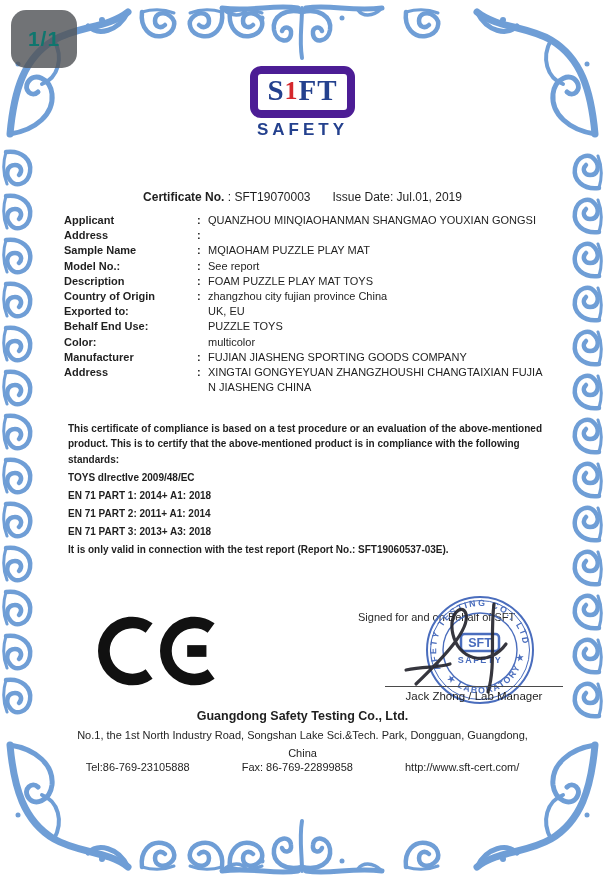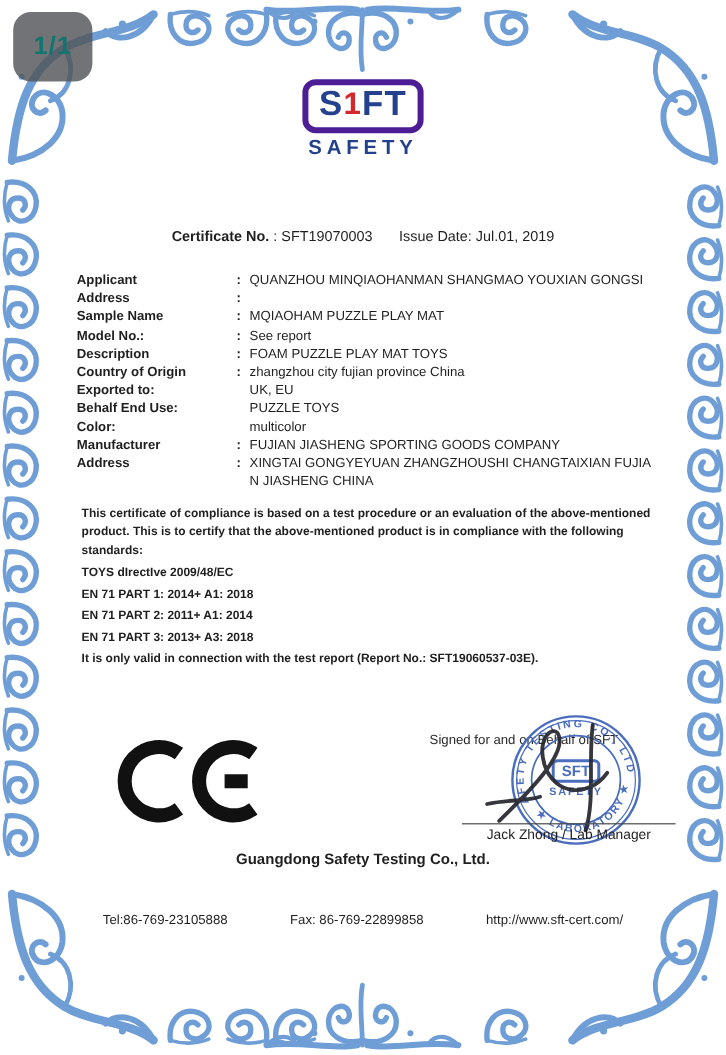--- a/index.html
+++ b/index.html
@@ -18,36 +18,36 @@
     color:#0f766e; font-size:21px; font-weight:bold;
     display:flex; align-items:center; justify-content:center;
     letter-spacing:1px;
   }
 
   .content { position:absolute; inset:0; z-index:3; }
 
   
   .logo-wrap { position:absolute; top:66px; left:0; right:0; text-align:center; }
   .logo-box {
-    display:inline-block; border:5px solid #4c1d95; border-radius:11px;
+    display:inline-block; border:8px solid #4c1d95; border-radius:11px;
     padding:0 9px 2px 9px; font-weight:bold; font-size:29px; line-height:33px;
-    color:#24418e; letter-spacing:1px;
+    color:#24418e; letter-spacing:1px;font-family:Liberation Serif, serif;
   }
   .logo-box .accent { color:#d5282d; font-size:26px; position:relative; top:-1px; }
   .logo-sub { margin-top:2px; color:#24418e; font-weight:bold; font-size:17px; letter-spacing:4px; }
 
   .title { position:absolute; top:140px; left:0; right:0; text-align:center;
            font-size:30px; font-weight:bold; color:#181818; letter-spacing:0.2px; }
 
   .certline { position:absolute; top:190px; left:0; right:0; display:flex;
               justify-content:center; gap:22px; font-size:12px; }
   .certline b { font-weight:bold; }
 
   
-  .fields { position:absolute; top:227px; left:64px; right:60px; font-size:11px; line-height:15.2px; }
+  .fields { position:absolute; top:213px; left:64px; right:60px; font-size:11px; line-height:15.2px; }
   .frow { display:flex; }
   .frow .lbl { flex:0 0 133px; font-weight:bold; }
   .frow .sep { flex:0 0 11px; font-weight:bold; }
   .frow .val { flex:1; }
 
   
   .statement { position:absolute; top:421px; left:68px; width:474px;
                font-weight:bold; font-size:10px; line-height:15.4px; }
   .statement .std { margin-top:2.6px; }
   .statement .validity { margin-top:3px; }
@@ -281,20 +281,21 @@
         <path d="M18,88 C45,62 72,34 68,18 C65,6 48,18 56,42 C64,66 92,70 108,48"></path>
         <path d="M96,8 C92,38 98,70 90,96"></path>
         <path d="M8,74 C26,70 40,72 52,68"></path>
       </g>
     </svg>
 
     <div class="sigline"></div>
     <div class="signatory">Jack Zhong / Lab Manager</div>
 
     <div class="footer-company">Guangdong Safety Testing Co., Ltd.</div>
+    <div class="footer-address">No.1, the 1st North Industry Road, Songshan Lake Sci.&amp;Tech. Park, Dongguan, Guangdong, China</div>
     <div class="footer-contact">
       <span>Tel:86-769-23105888</span>
       <span>Fax: 86-769-22899858</span>
       <span>http://www.sft-cert.com/</span>
     </div>
 
   </div>
 </div>
 
 </body></html>

